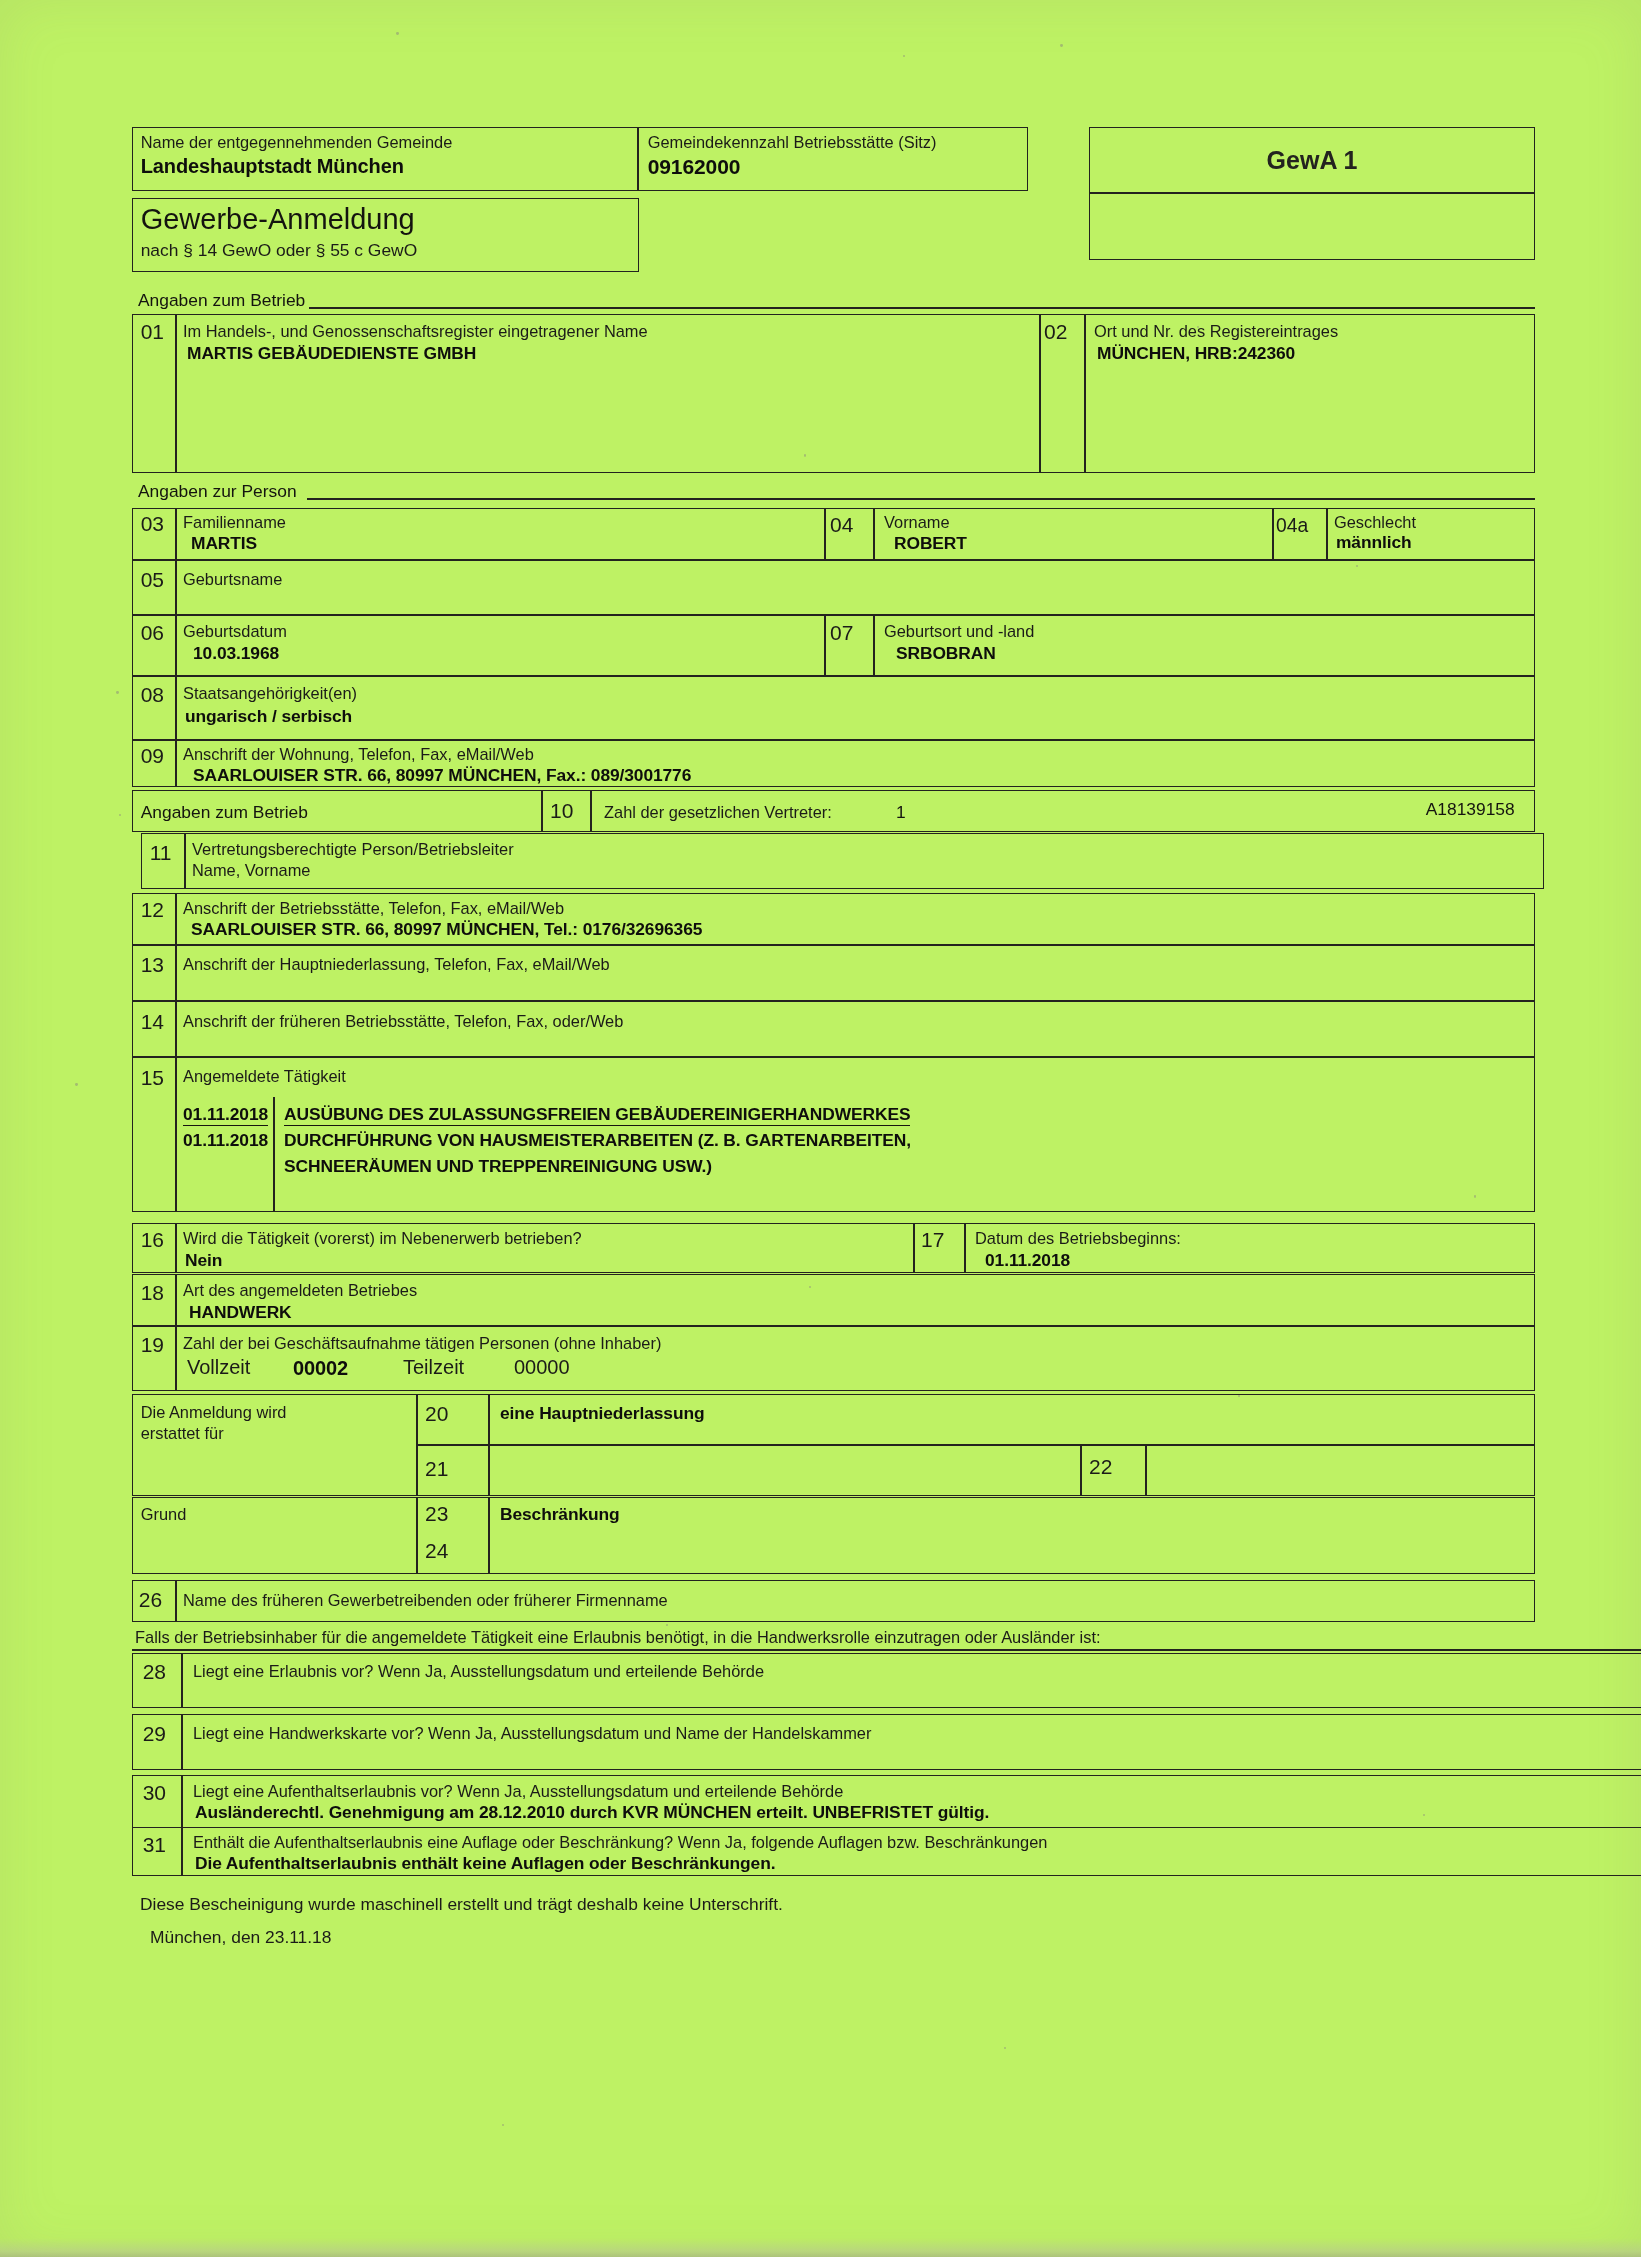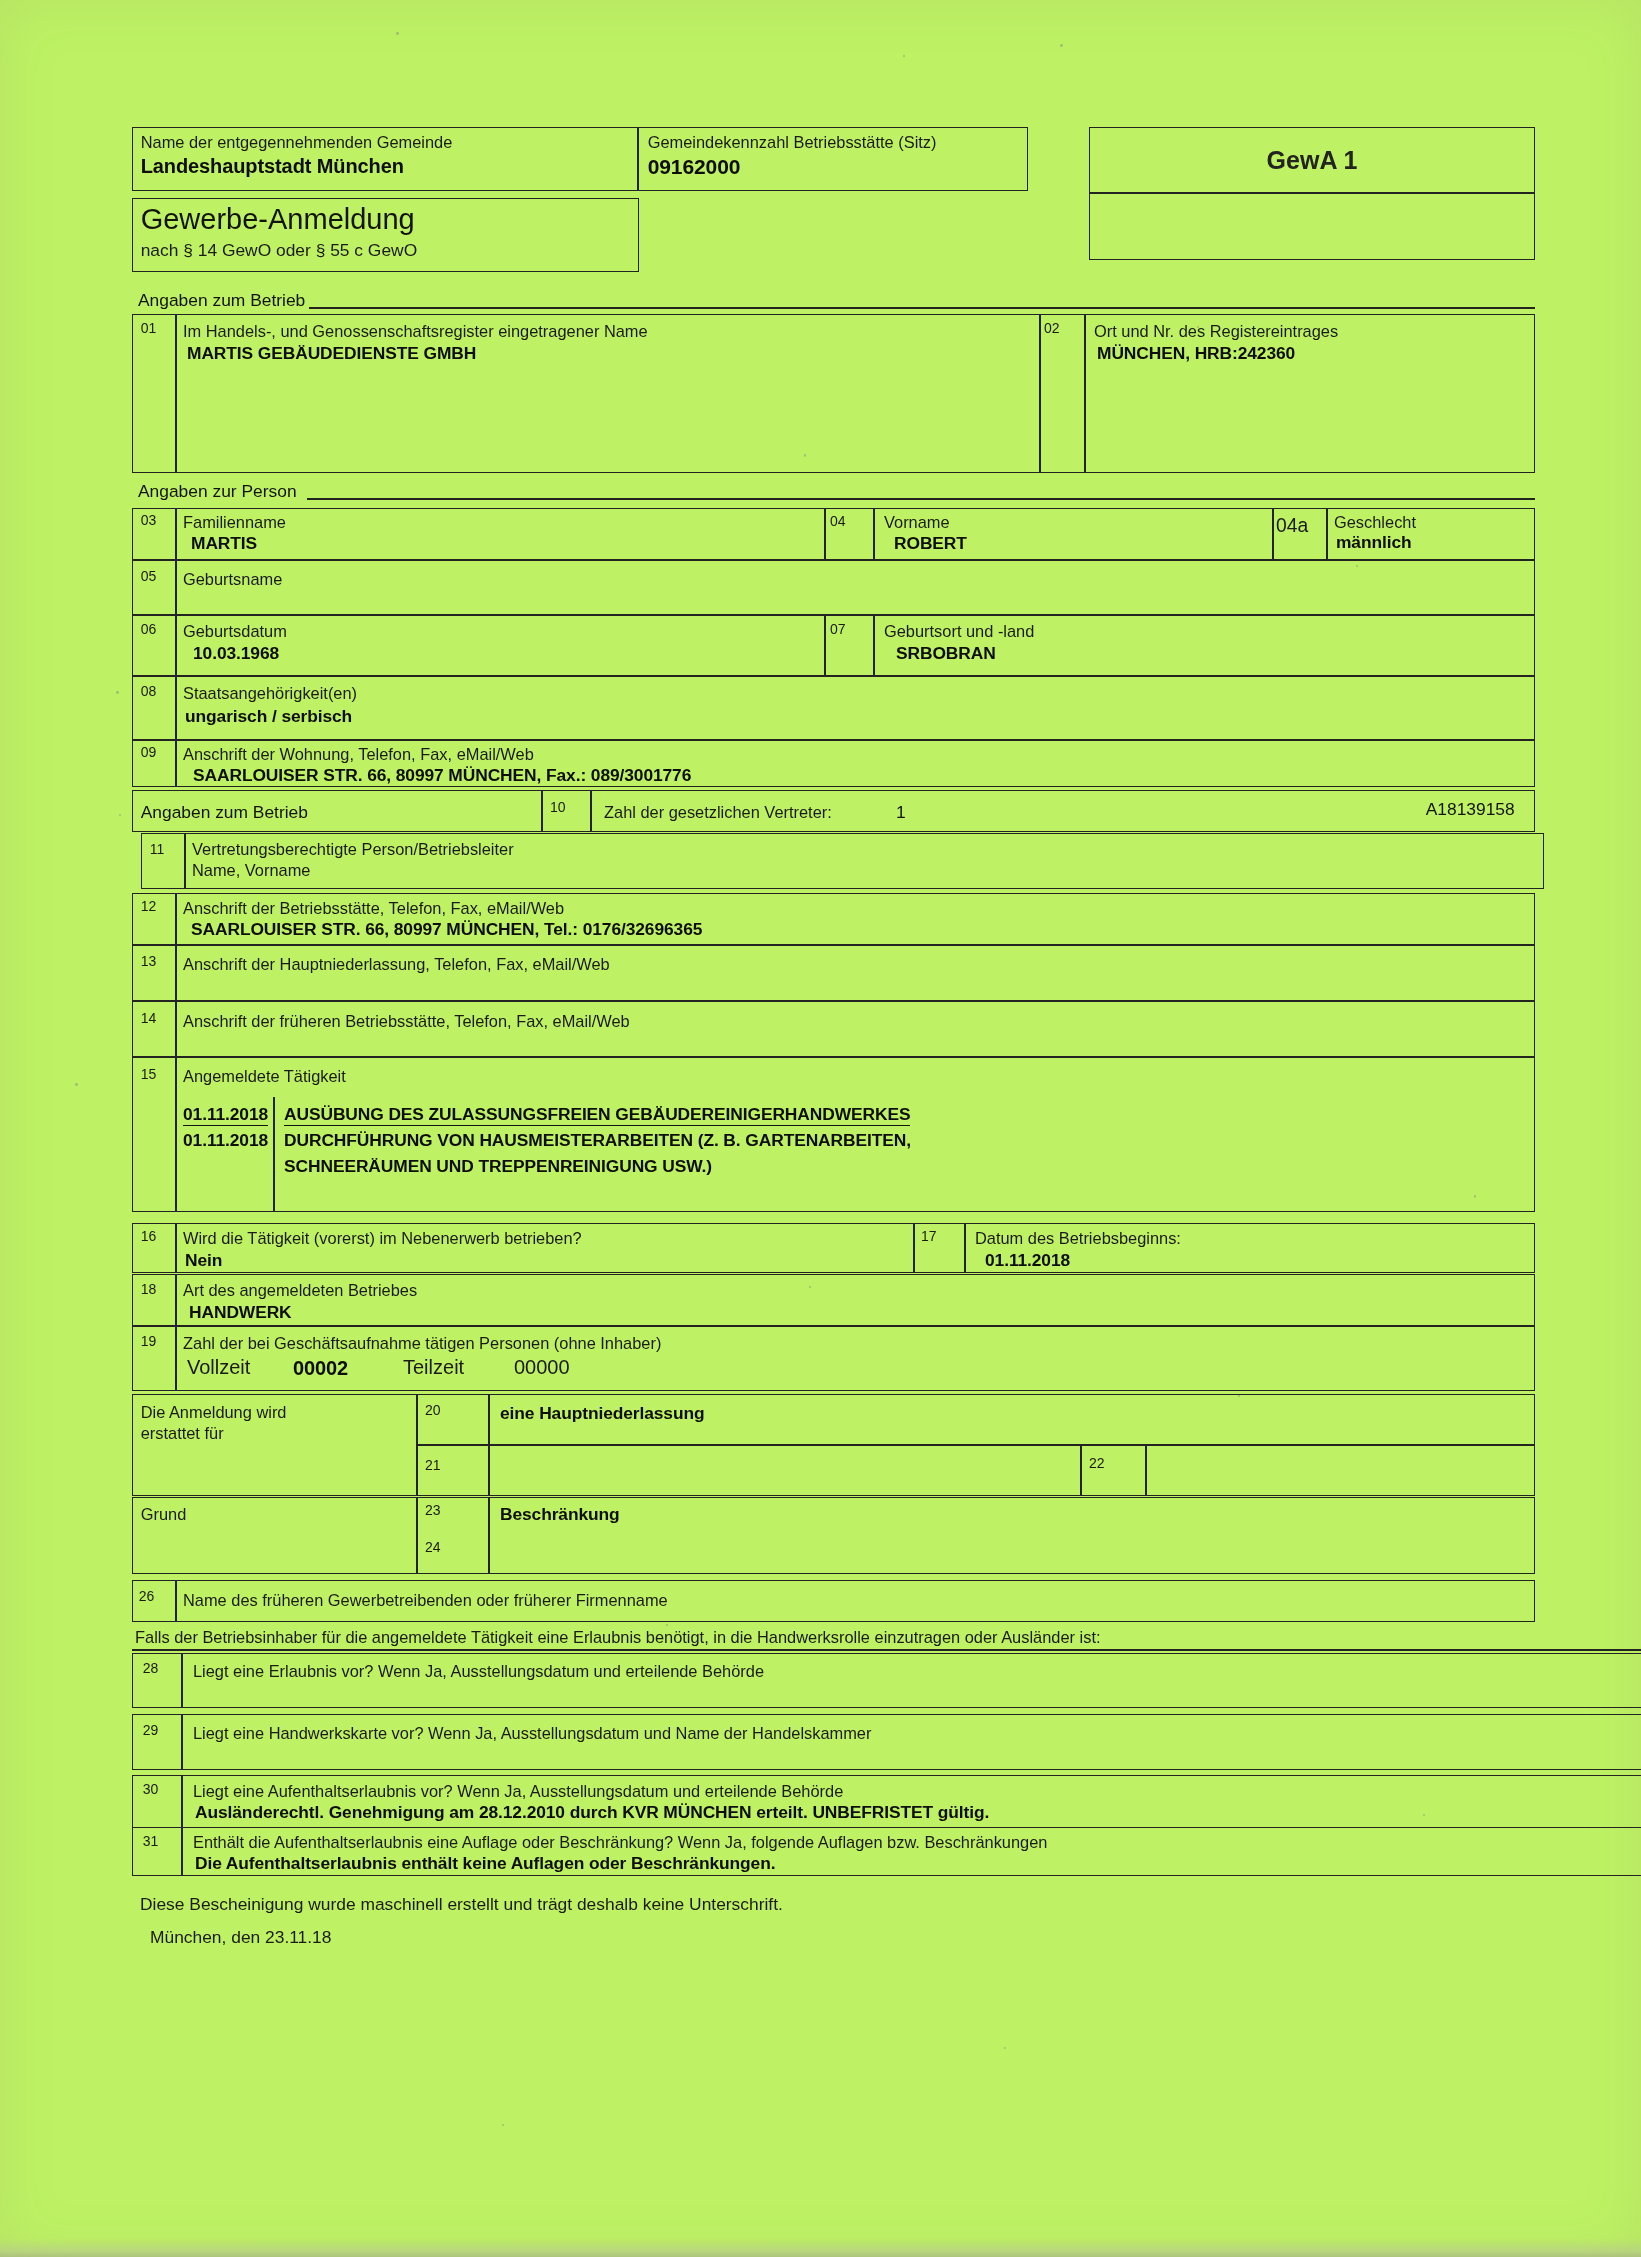--- a/index.html
+++ b/index.html
@@ -11,21 +11,21 @@
     box-shadow:inset 0 0 58px rgba(120,118,110,0.12);
   }
   .abs{position:absolute;}
   .box{position:absolute;border:1.9px solid #23231f;box-sizing:border-box;}
   .noright{border-right:none;}
   .notop{border-top:none;}
   .vline{position:absolute;width:1.9px;background:#23231f;top:0;bottom:0;}
   .hline{position:absolute;height:1.9px;background:#23231f;}
   .lbl{position:absolute;font-size:16.4px;line-height:1.12;color:#1b1b18;white-space:nowrap;}
   .val{position:absolute;font-size:17.4px;font-weight:bold;color:#0e0e0c;white-space:nowrap;letter-spacing:-0.1px;}
-  .num{position:absolute;font-size:14px;color:#1b1b18;}
+  .num{position:absolute;font-size:21px;color:#1b1b18;}
   .sec{position:absolute;font-size:17.4px;color:#14140f;white-space:nowrap;}
   .u{border-bottom:1.9px solid #15150f;padding-bottom:1px;}
   .speck{position:absolute;background:#8a877d;border-radius:50%;opacity:.5;}
   .scanedge{
     position:absolute;left:0;right:0;bottom:0;height:19.3px;
     background:linear-gradient(to bottom,rgba(183,180,168,0) 0%,rgba(183,180,168,.38) 70%,rgba(160,157,146,.5) 100%);
   }
 </style>
 </head>
 <body>
@@ -142,21 +142,21 @@
 
   <div class="box" style="left:132px;top:945px;width:1403px;height:56px;">
     <div class="vline" style="left:42px;"></div>
     <div class="num" style="left:7.7px;top:6.8px;">13</div>
     <div class="lbl" style="left:50px;top:8.7px;">Anschrift der Hauptniederlassung, Telefon, Fax, eMail/Web</div>
   </div>
 
   <div class="box" style="left:132px;top:1001px;width:1403px;height:56px;">
     <div class="vline" style="left:42px;"></div>
     <div class="num" style="left:7.7px;top:7.7px;">14</div>
-    <div class="lbl" style="left:50px;top:9.7px;">Anschrift der früheren Betriebsstätte, Telefon, Fax, eMail/Web</div>
+    <div class="lbl" style="left:50px;top:9.7px;">Anschrift der früheren Betriebsstätte, Telefon, Fax, oder/Web</div>
   </div>
 
   <div class="box" style="left:132px;top:1057px;width:1403px;height:155px;">
     <div class="vline" style="left:42px;"></div>
     <div class="vline" style="left:140px;top:39px;"></div>
     <div class="num" style="left:7.7px;top:7.7px;">15</div>
     <div class="lbl" style="left:50px;top:8.7px;">Angemeldete Tätigkeit</div>
     <div class="val" style="left:50px;top:46px;"><span class="u">01.11.2018</span></div>
     <div class="val" style="left:50px;top:72px;">01.11.2018</div>
     <div class="val" style="left:151px;top:46px;"><span class="u">AUSÜBUNG DES ZULASSUNGSFREIEN GEBÄUDEREINIGERHANDWERKES</span></div>

